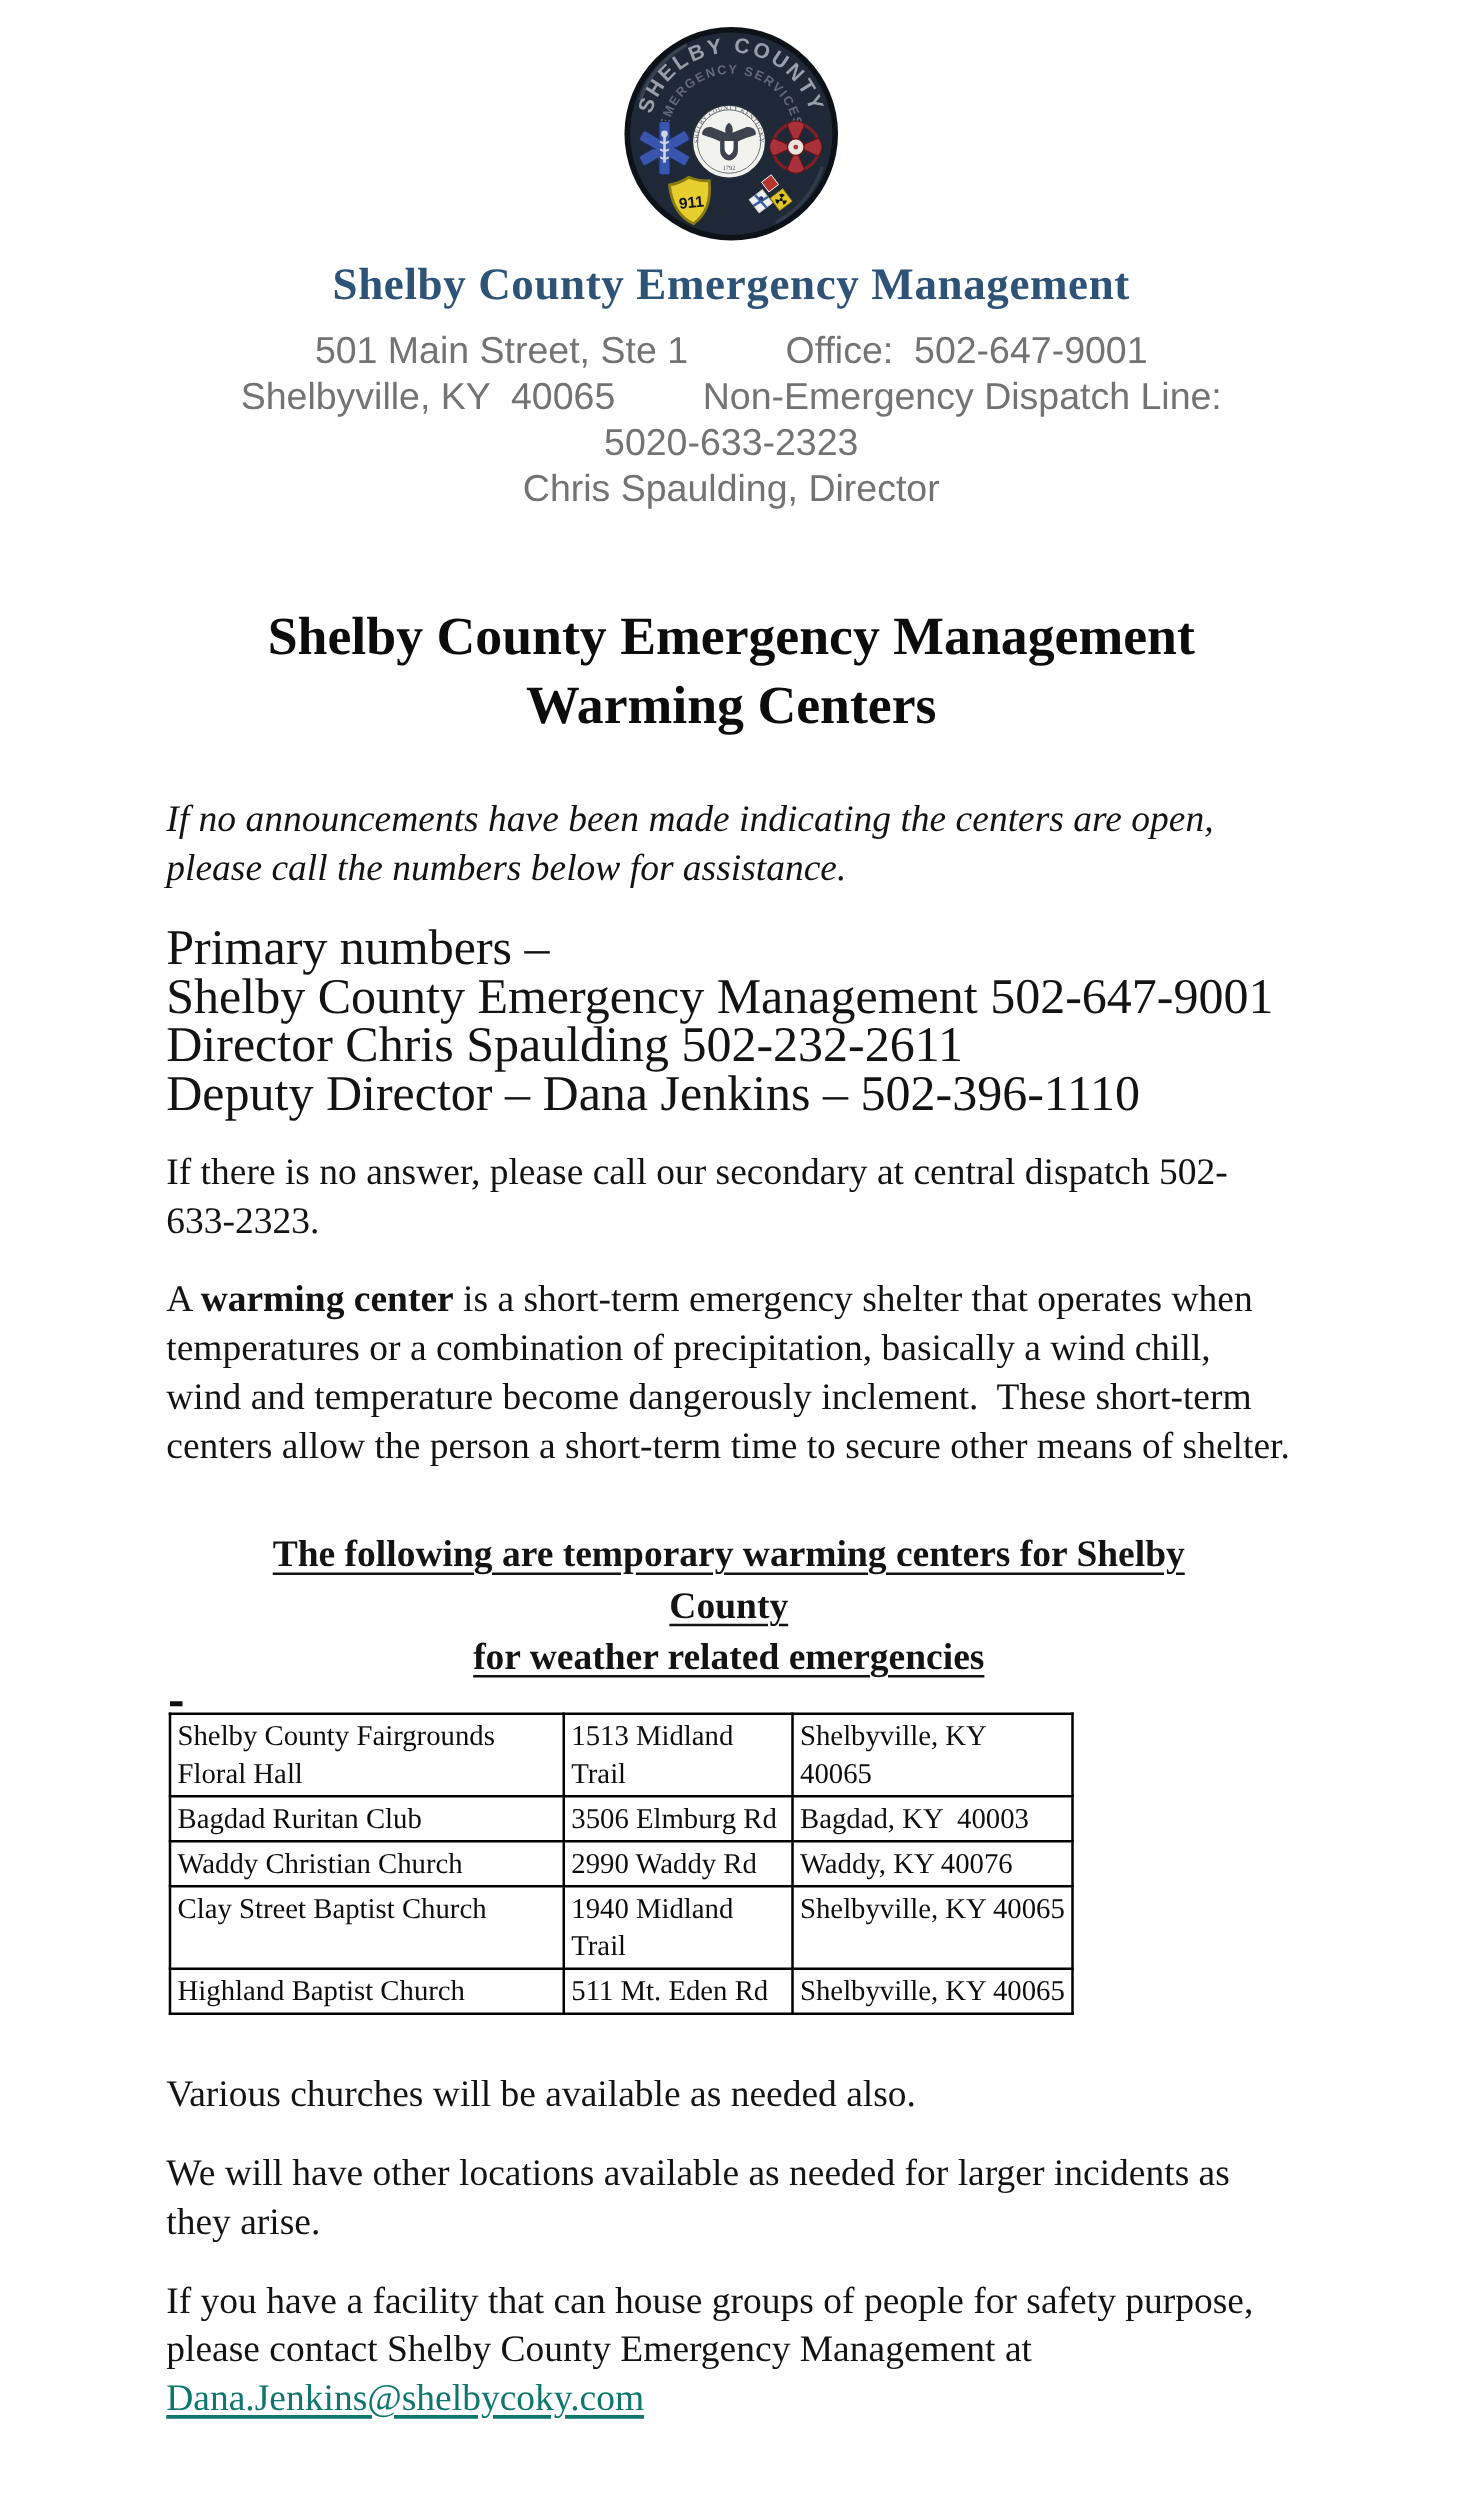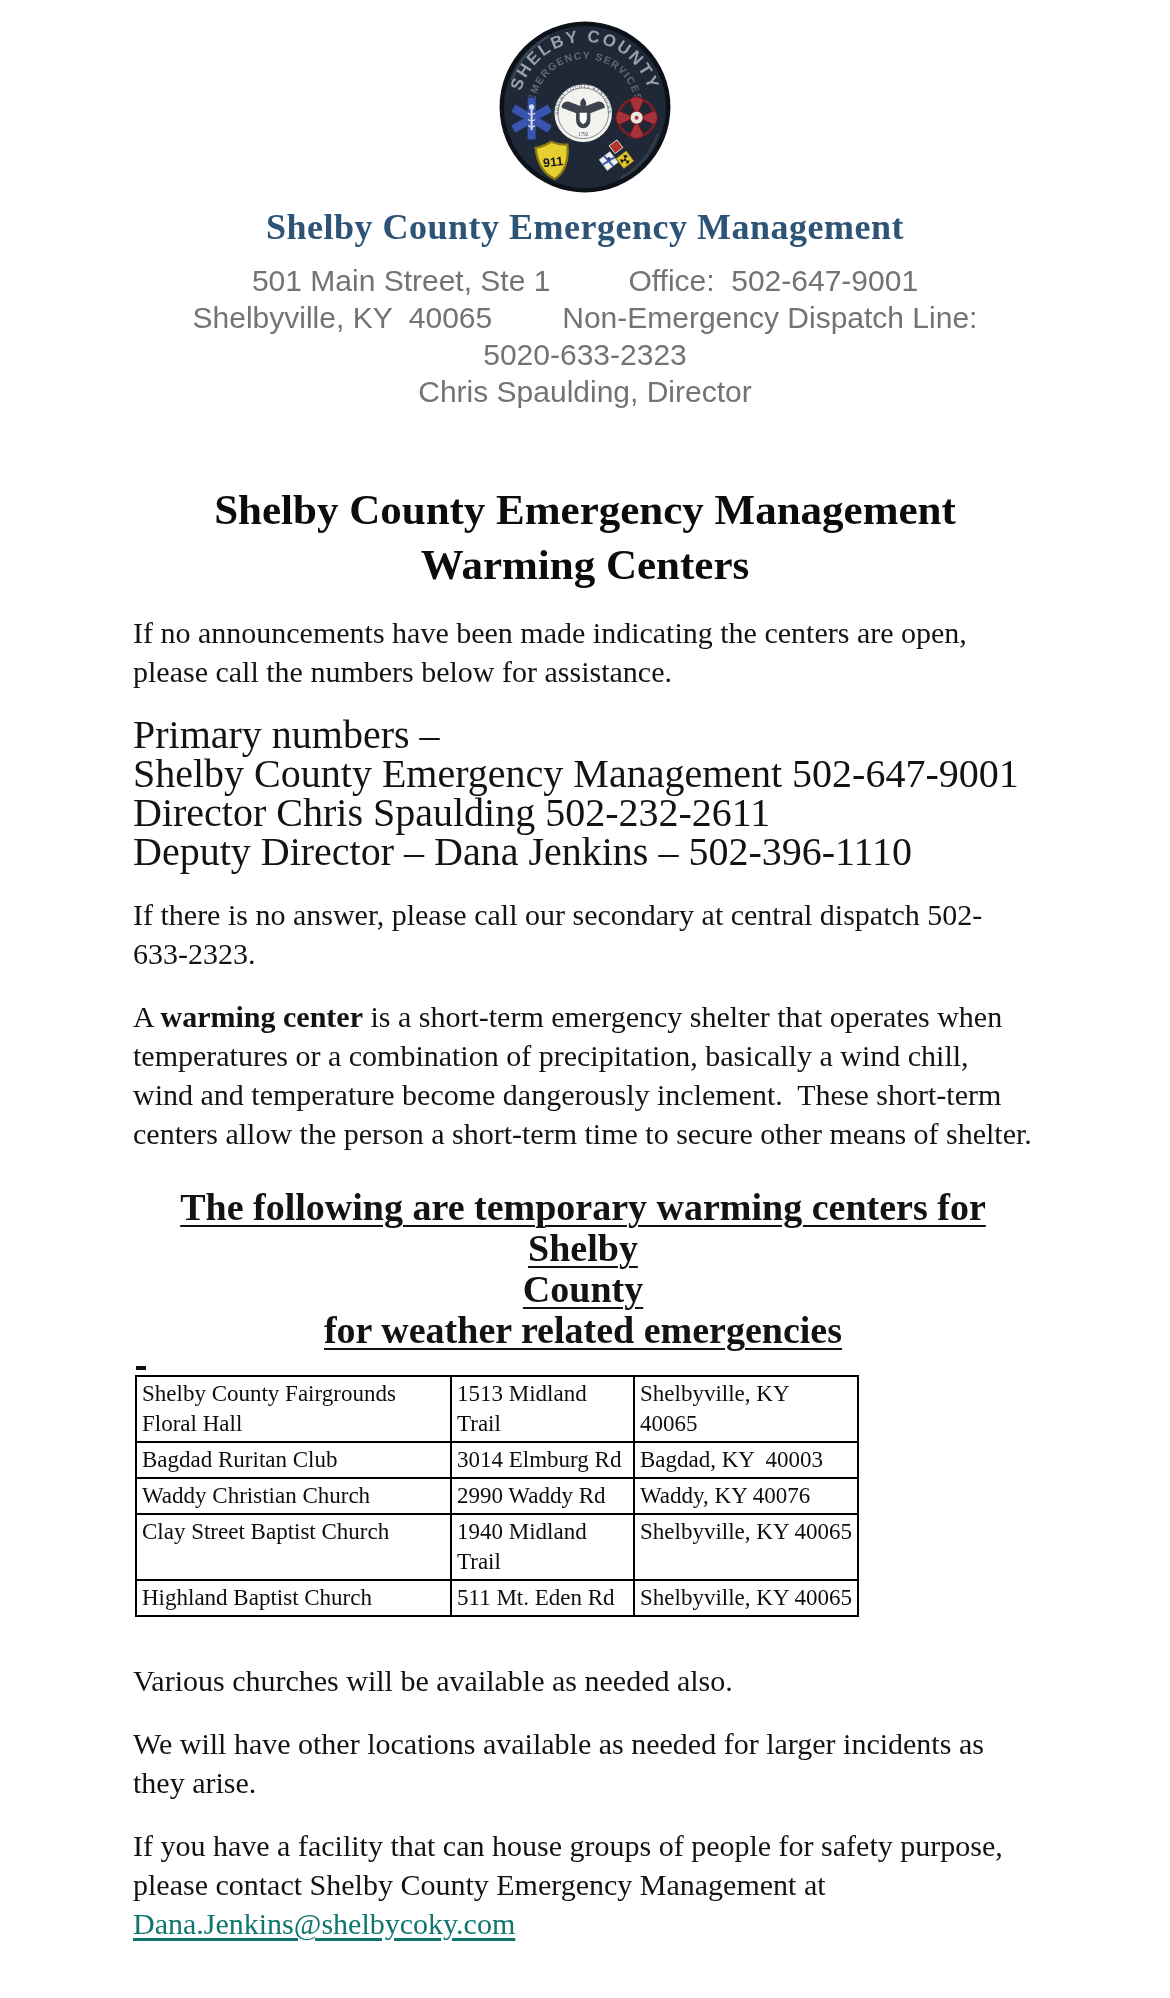--- a/index.html
+++ b/index.html
@@ -24,25 +24,25 @@
   .contact-line { display:flex; justify-content:center; }
   .gap1 { width:78px; } .gap2 { width:70px; }
   .prewrap { white-space:pre-wrap; }
   
   .doc { width:900px; margin:0 auto 0 133px; }
   .doc-title {
     width:1170px; margin:72px 0 0 -133px; text-align:center;
     font-weight:bold; font-size:43px; line-height:55px; color:#0c0c0c;
   }
   .para { font-size:30px; line-height:39px; margin:24px 0 0 0; }
-  .para.first { margin-top:21px; }
+  .para.first { margin-top:44px;font-style:italic; }
   .tight-lines div { font-size:40px; line-height:39px; }
   .centers-heading {
-    margin-top:34px; text-align:center;
-    font-weight:bold; font-size:38px; line-height:41px;
+    margin-top:47px; text-align:center;
+    font-weight:bold; font-size:30px; line-height:41px;
     text-decoration:underline; text-underline-offset:5px; text-decoration-thickness:2px;
   }
   
   .table-wrap { position:relative; margin:24px 0 0 2px; }
   .stray-mark { position:absolute; left:1px; top:-9px; width:10px; height:4px; background:#101010; }
   table.centers { border-collapse:collapse; table-layout:fixed; width:722px; }
   table.centers td {
     border:2px solid #000; font-size:23px; line-height:30px;
     padding:2px 2px 2px 5px; overflow:hidden; vertical-align:top;
     font-family:"Liberation Serif", serif; color:#0d0d0d;
@@ -190,21 +190,21 @@
             <col class="c3">
           </colgroup>
         <tbody>
           <tr>
             <td class="prewrap">Shelby County Fairgrounds Floral Hall</td>
             <td class="prewrap">1513 Midland Trail</td>
             <td class="prewrap">Shelbyville, KY  40065</td>
           </tr>
           <tr>
             <td class="prewrap">Bagdad Ruritan Club</td>
-            <td class="prewrap">3014 Elmburg Rd</td>
+            <td class="prewrap">3506 Elmburg Rd</td>
             <td class="prewrap">Bagdad, KY  40003</td>
           </tr>
           <tr>
             <td class="prewrap">Waddy Christian Church</td>
             <td class="prewrap">2990 Waddy Rd</td>
             <td class="prewrap">Waddy, KY 40076</td>
           </tr>
           <tr>
             <td class="prewrap">Clay Street Baptist Church</td>
             <td class="prewrap">1940 Midland Trail</td>

